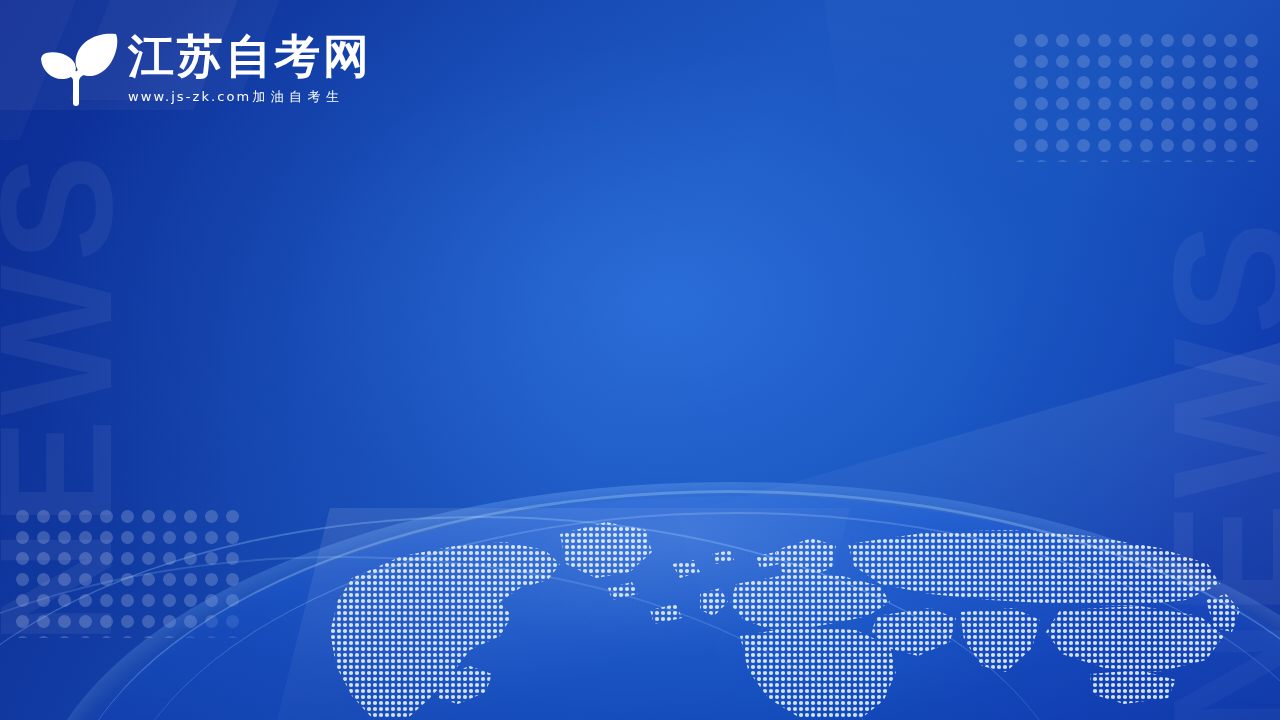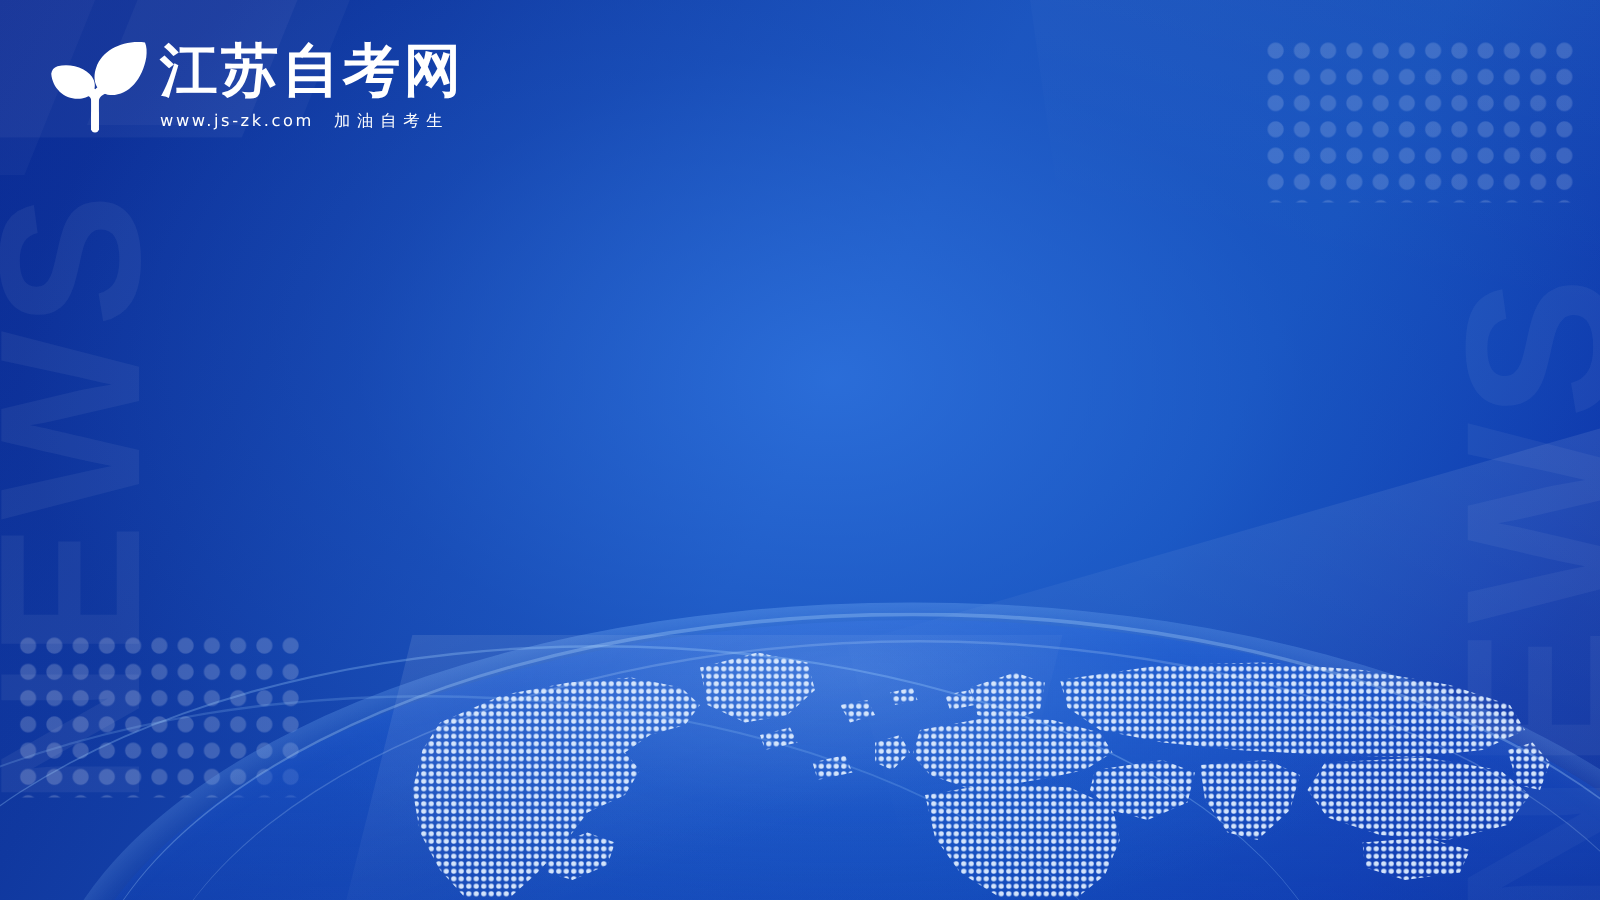--- a/index.html
+++ b/index.html
@@ -134,21 +134,21 @@
     font-size:46px; font-weight:bold; color:#ffffff;
     letter-spacing:0.06em; line-height:1.05;
     font-family:"DejaVu Sans","Liberation Sans", sans-serif;
   }
   .logo-sub {
     margin-top:8px;
     font-size:13px; color:#ffffff; font-weight:normal;
     letter-spacing:0.16em;
     font-family:"DejaVu Sans","Liberation Sans", sans-serif;
   }
-  .logo-sub .cn { letter-spacing:0.42em; margin-left:16px; }
+  .logo-sub .cn { letter-spacing:0.42em; margin-left:1px; }
 
   
   .headline {
     position:absolute;
     left:0; right:0; top:318px;
     text-align:center;
     color:#ffffff;
     font-family:"DejaVu Serif","Liberation Serif", serif;
     font-weight:bold;
     font-size:86px;

